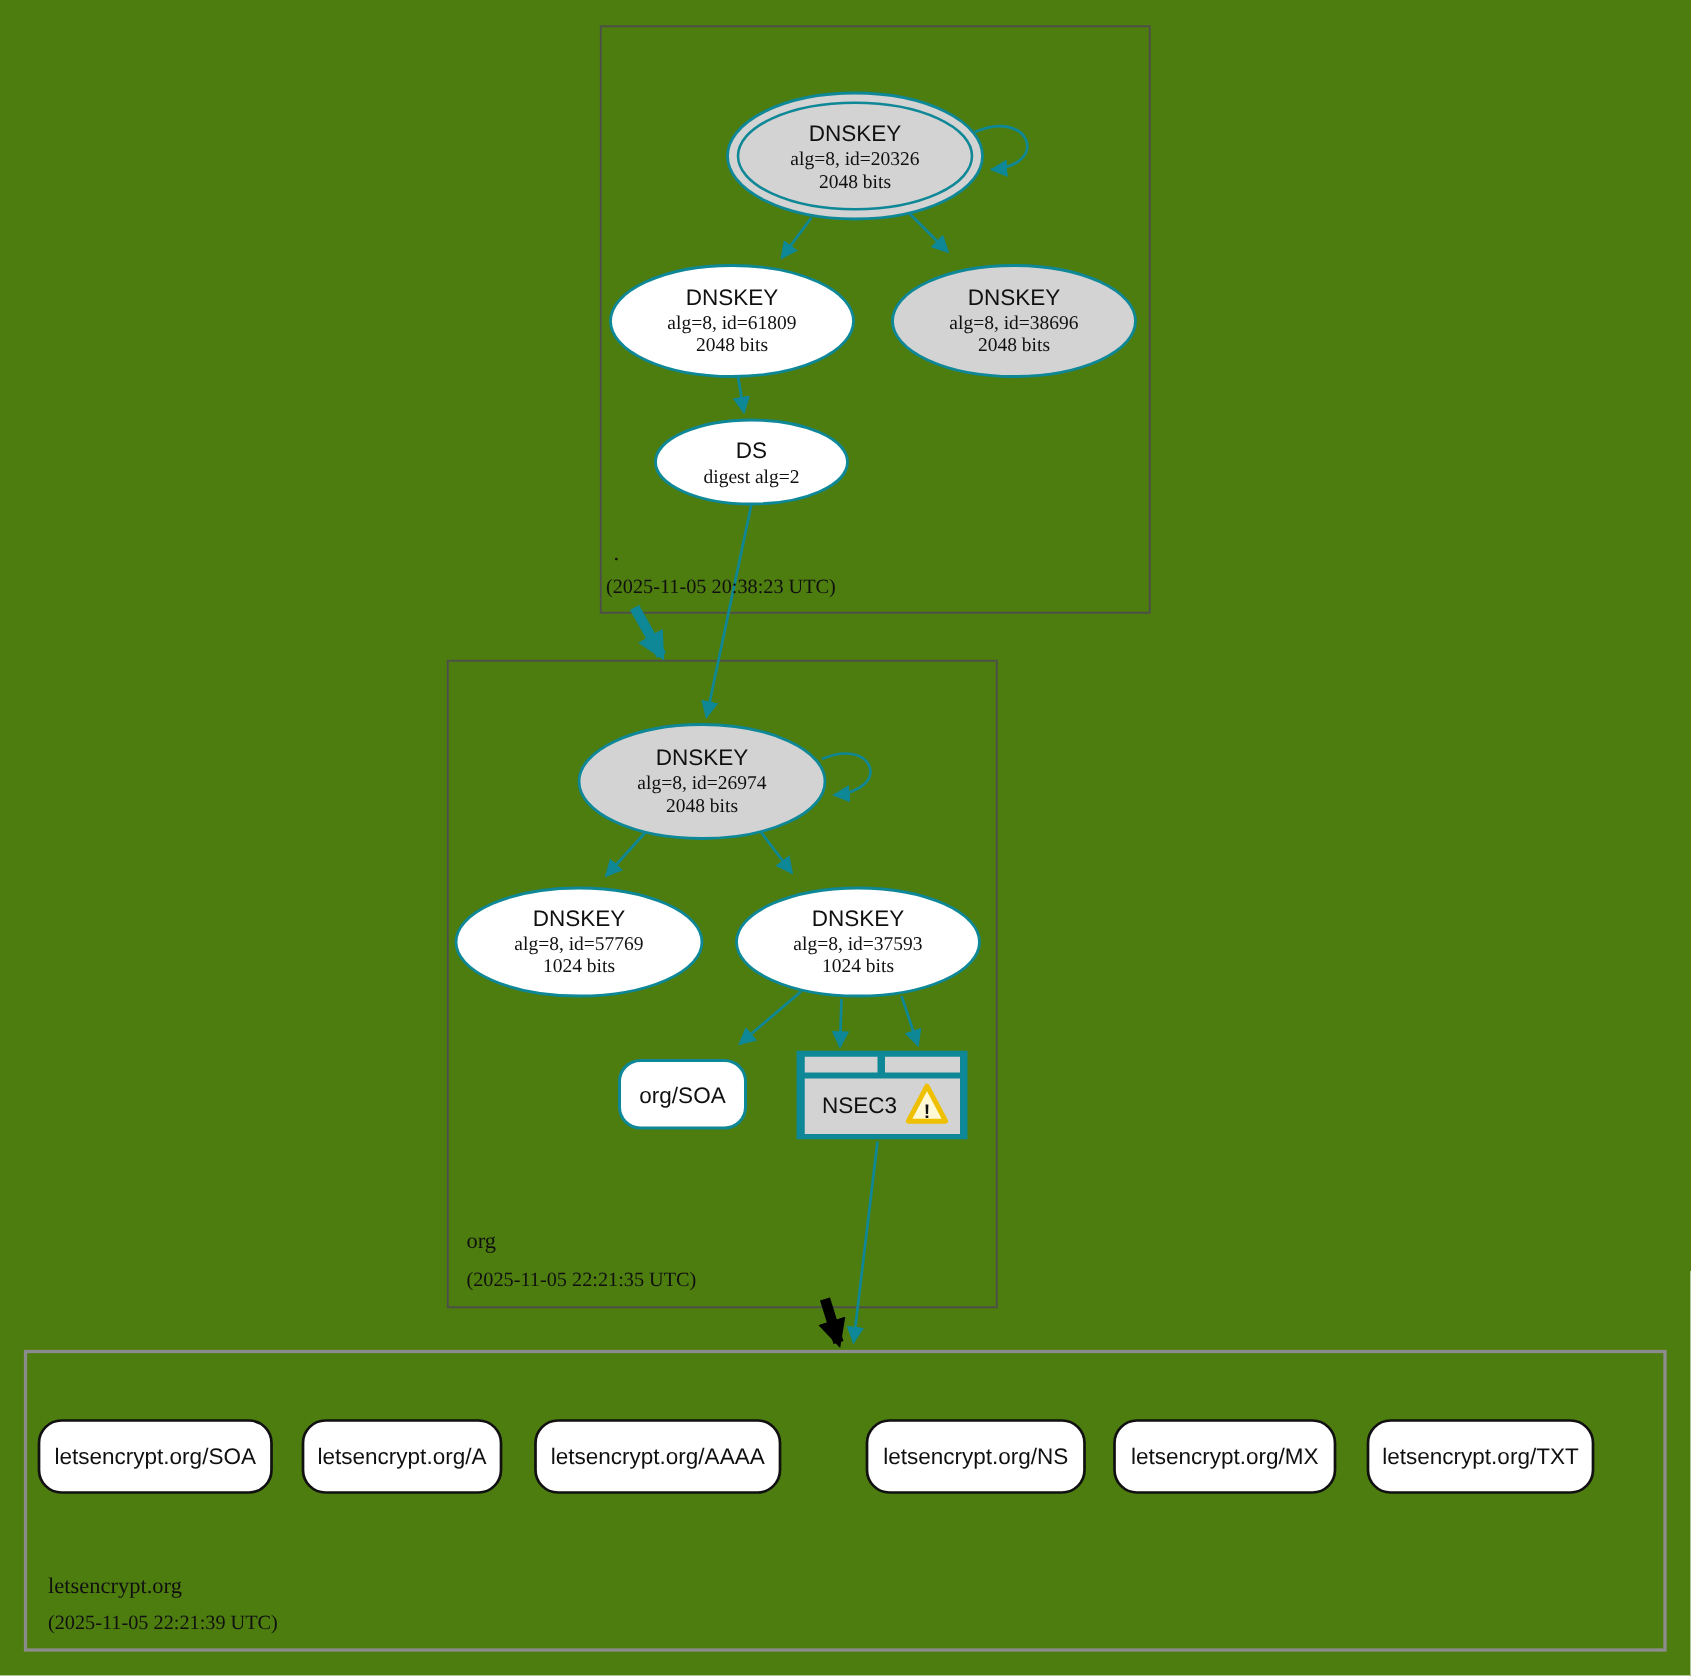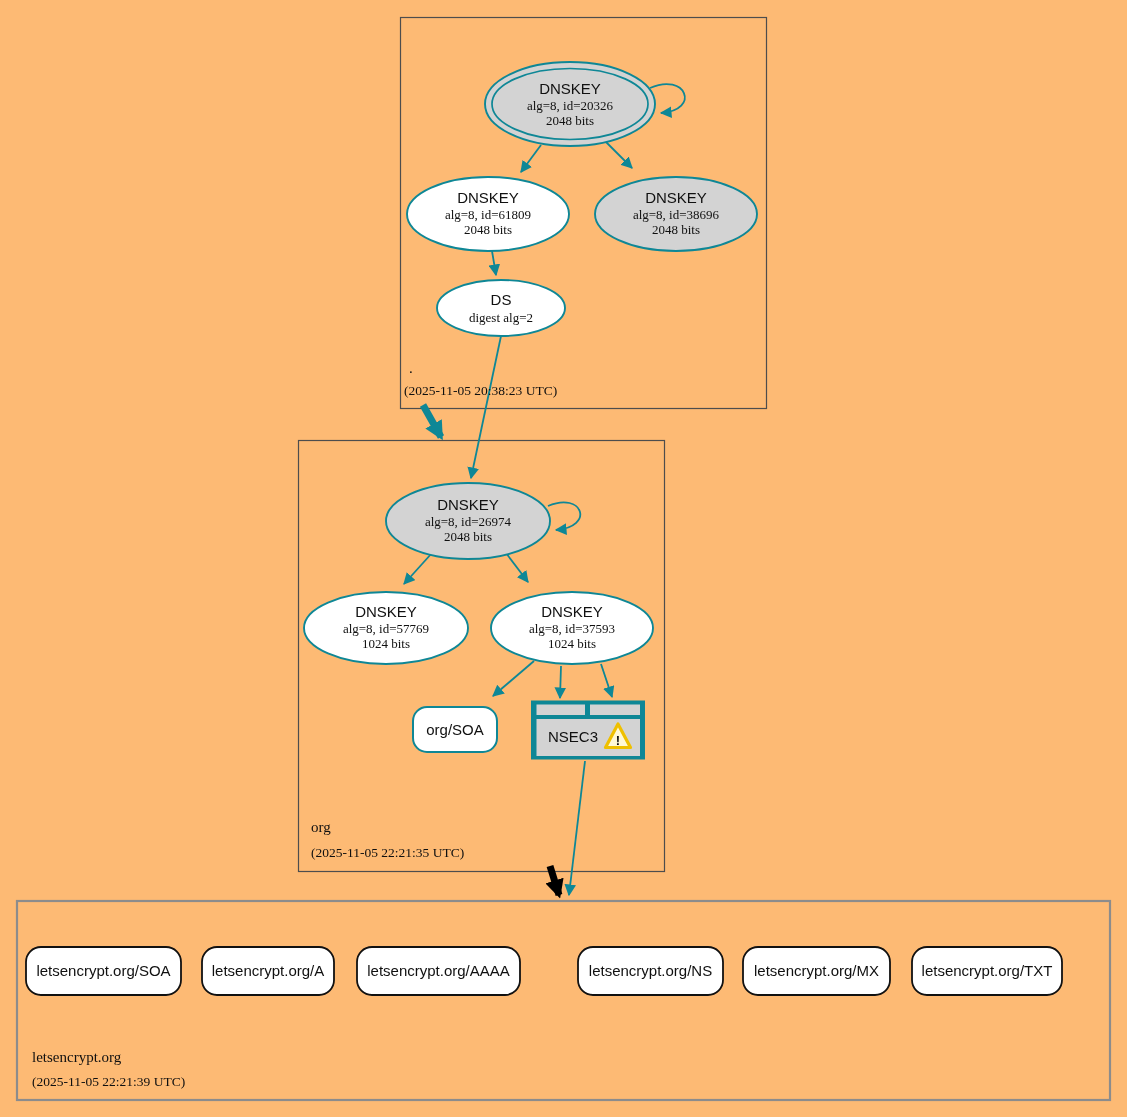--- a/index.html
+++ b/index.html
@@ -1,16 +1,16 @@
 <!DOCTYPE html>
 <html><head>
 <meta charset="utf-8">
 <style>
   html,body{margin:0;padding:0;background:#ffffff;}
-  #stage{position:relative;width:1127px;height:1117px;background:#fdba74;overflow:hidden;text-align:right;}
+  #stage{position:relative;width:1127px;height:1117px;background:#4d7c0f;overflow:hidden;text-align:right;}
   svg{position:absolute;left:0;top:0;}
   text{fill:#101010;}
   .t-title{font-family:"Liberation Sans",sans-serif;font-size:15px;text-anchor:middle;}
   .t-detail{font-family:"Liberation Serif",serif;font-size:13px;text-anchor:middle;}
   .t-rrset{font-family:"Liberation Sans",sans-serif;font-size:15px;text-anchor:middle;}
   .t-zone{font-family:"Liberation Serif",serif;font-size:15px;text-anchor:start;}
   .t-ts{font-family:"Liberation Serif",serif;font-size:13.5px;text-anchor:start;}
   .t-warn{font-family:"Liberation Sans",sans-serif;font-size:13px;font-weight:bold;text-anchor:middle;}
   .edge{stroke:#0e8796;stroke-width:1.8;fill:none;}
   .edge-thick{stroke:#0e8796;stroke-width:7;fill:none;}

